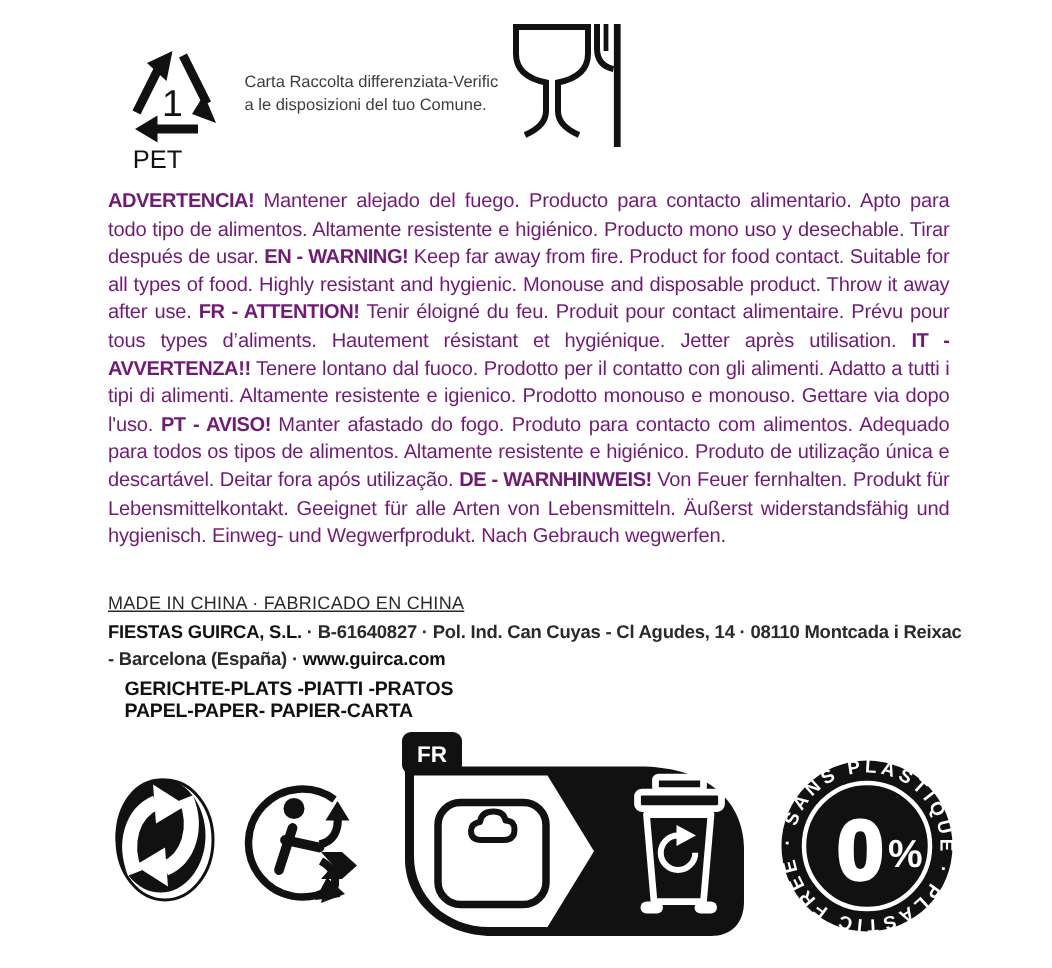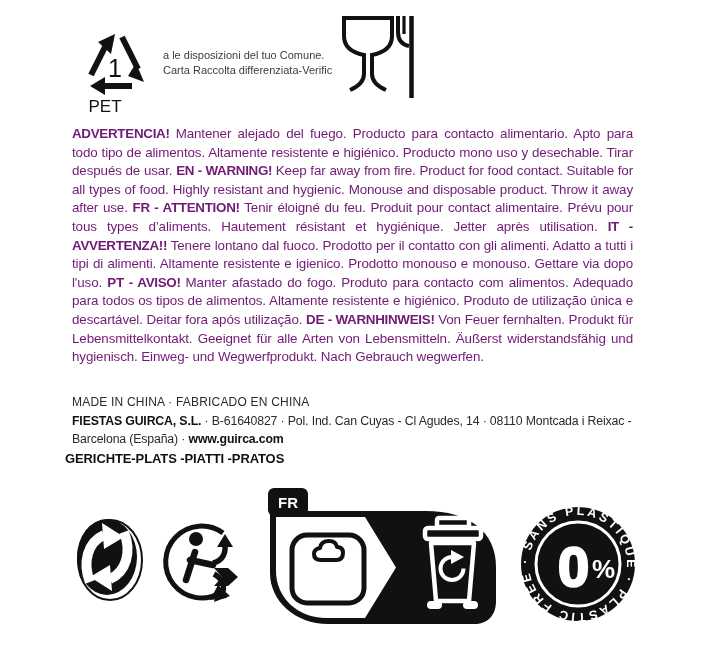--- a/index.html
+++ b/index.html
@@ -17,28 +17,28 @@
 
   
   #warning {
     left:72px; top:125px; width:561px;
     font-size:13.4px; line-height:18.6px; letter-spacing:-0.12px;
     text-align:justify; color:#701a75;
   }
   #warning b { font-weight:bold; letter-spacing:-0.3px; }
 
   
-  #madein { left:72px; top:395px; font-size:12px; letter-spacing:0.2px; color:#2a2a2a; }
+  #madein { left:72px; top:395px; font-size:12px; letter-spacing:0.2px; color:#2a2a2a;text-decoration:underline; }
   #manufacturer {
     left:72px; top:412px; width:572px;
-    font-size:12.3px; line-height:18px; letter-spacing:-0.15px; color:#2a2a2a;
+    font-size:12.3px; line-height:18px; letter-spacing:-0.15px; color:#2a2a2a;font-weight:bold;
   }
   #manufacturer b { color:#111; }
   #producttype {
-    left:65px; top:452px; font-size:13px; font-weight:bold;
+    left:83px; top:452px; font-size:13px; font-weight:bold;
     line-height:14.5px; letter-spacing:-0.1px; color:#111;
   }
 
   
   #greendot { left:74px;  top:516px; width:70px;  height:88px; }
   #triman   { left:162px; top:516px; width:88px;  height:92px; }
   #infotri  { left:268px; top:488px; width:230px; height:138px; }
   #stamp    { left:518px; top:504px; width:120px; height:120px; }
 
   svg text { font-family:"Liberation Sans", sans-serif; }
@@ -57,22 +57,22 @@
     <g fill="#111">
       <polygon points="66,62 50,56 58,43"></polygon>
       <polygon points="12,66 27,57 27,75"></polygon>
       <polygon points="37,14 20,22 33,34"></polygon>
     </g>
     <text x="37" y="57" font-size="25" text-anchor="middle" fill="#111">1</text>
     <text x="27" y="92" font-size="17" text-anchor="middle" fill="#111">PET</text>
   </svg>
 
   <div id="adhesive" class="abs">
+    <div>Carta Raccolta differenziata-Verific</div>
     <div>a le disposizioni del tuo Comune.</div>
-    <div>Carta Raccolta differenziata-Verific</div>
   </div>
 
   <svg id="food-svg" class="abs" viewBox="0 0 84 92" aria-hidden="true">
     <g stroke="#111" stroke-width="4" fill="none">
       <line x1="8" y1="8" x2="60" y2="8"></line>
       <path d="M10 6 V26 Q10 41 30 45 L30 64 Q30 74 16 80"></path>
       <path d="M58 6 V26 Q58 41 38 45 L38 64 Q38 74 52 80"></path>
       <path d="M64 6 V22 C64 32 70 35 75 36"></path>
       <line x1="70" y1="6" x2="70" y2="24" stroke-width="3.2"></line>
       <line x1="77.5" y1="6" x2="77.5" y2="88" stroke-width="4.5"></line>
@@ -80,20 +80,21 @@
   </svg>
 
   <p id="warning" class="abs"><b>ADVERTENCIA! </b><span>Mantener alejado del fuego. Producto para contacto alimentario. Apto para todo tipo de alimentos. Altamente resistente e higiénico. Producto mono uso y desechable. Tirar después de usar. </span><b>EN - WARNING! </b><span>Keep far away from fire. Product for food contact. Suitable for all types of food. Highly resistant and hygienic. Monouse and disposable product. Throw it away after use. </span><b>FR - ATTENTION! </b><span>Tenir éloigné du feu. Produit pour contact alimentaire. Prévu pour tous types d’aliments. Hautement résistant et hygiénique. Jetter après utilisation. </span><b>IT - AVVERTENZA!! </b><span>Tenere lontano dal fuoco. Prodotto per il contatto con gli alimenti. Adatto a tutti i tipi di alimenti. Altamente resistente e igienico. Prodotto monouso e monouso. Gettare via dopo l'uso. </span><b>PT - AVISO! </b><span>Manter afastado do fogo. Produto para contacto com alimentos. Adequado para todos os tipos de alimentos. Altamente resistente e higiénico. Produto de utilização única e descartável. Deitar fora após utilização. </span><b>DE - WARNHINWEIS! </b><span>Von Feuer fernhalten. Produkt für Lebensmittelkontakt. Geeignet für alle Arten von Lebensmitteln. Äußerst widerstandsfähig und hygienisch. Einweg- und Wegwerfprodukt. Nach Gebrauch wegwerfen.</span></p>
 
   <div id="madein" class="abs">MADE IN CHINA · FABRICADO EN CHINA</div>
 
   <p id="manufacturer" class="abs"><b>FIESTAS GUIRCA, S.L.</b><span> · B-61640827 · Pol. Ind. Can Cuyas - Cl Agudes, 14 · 08110 Montcada i Reixac - Barcelona (España) · </span><b>www.guirca.com</b></p>
 
   <div id="producttype" class="abs">
     <div>GERICHTE-PLATS -PIATTI -PRATOS</div>
+    <div>PAPEL-PAPER- PAPIER-CARTA</div>
   </div>
 
   <svg id="greendot" class="abs" viewBox="0 0 70 88" aria-hidden="true">
     <ellipse cx="36" cy="44" rx="32" ry="40" fill="none" stroke="#111" stroke-width="2"></ellipse>
     <ellipse cx="33" cy="41" rx="30" ry="38" fill="#111"></ellipse>
     <path d="M16 66 C 8 46 14 26 30 19" stroke="#fff" stroke-width="10" fill="none"></path>
     <polygon points="28,7 50,21 30,33" fill="#fff"></polygon>
     <path d="M50 16 C 58 36 52 56 36 63" stroke="#fff" stroke-width="10" fill="none"></path>
     <polygon points="38,75 16,61 36,49" fill="#fff"></polygon>
   </svg>

